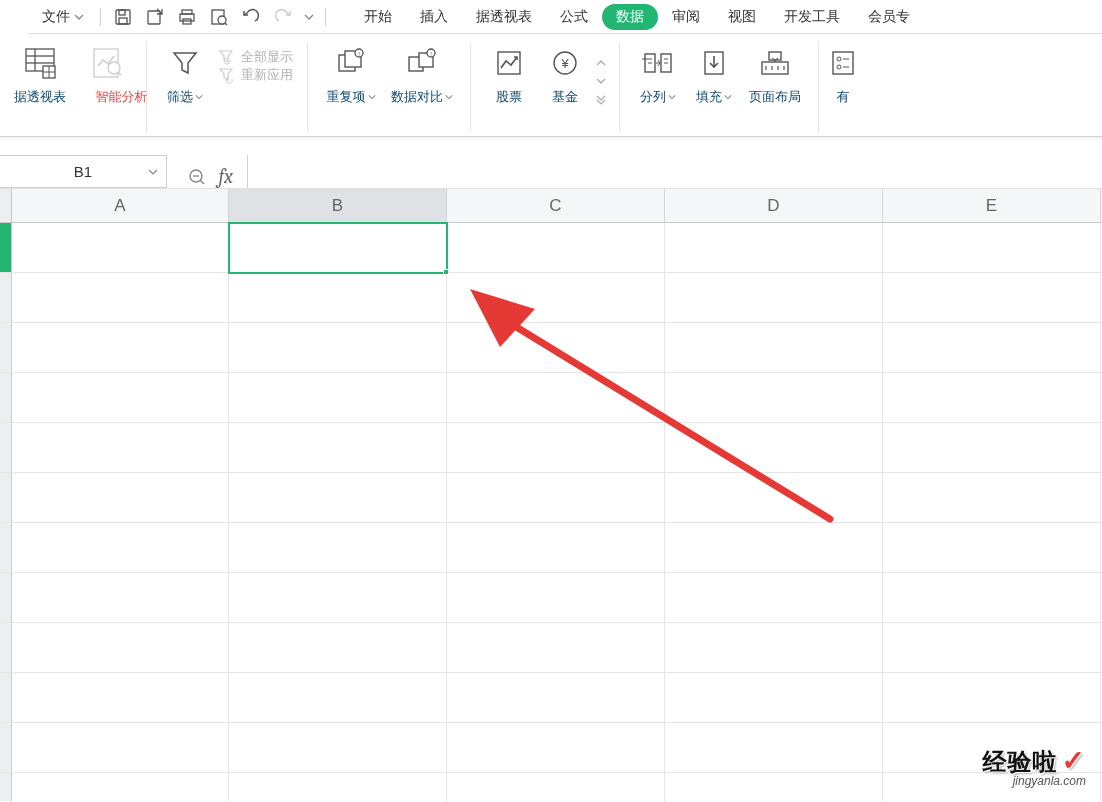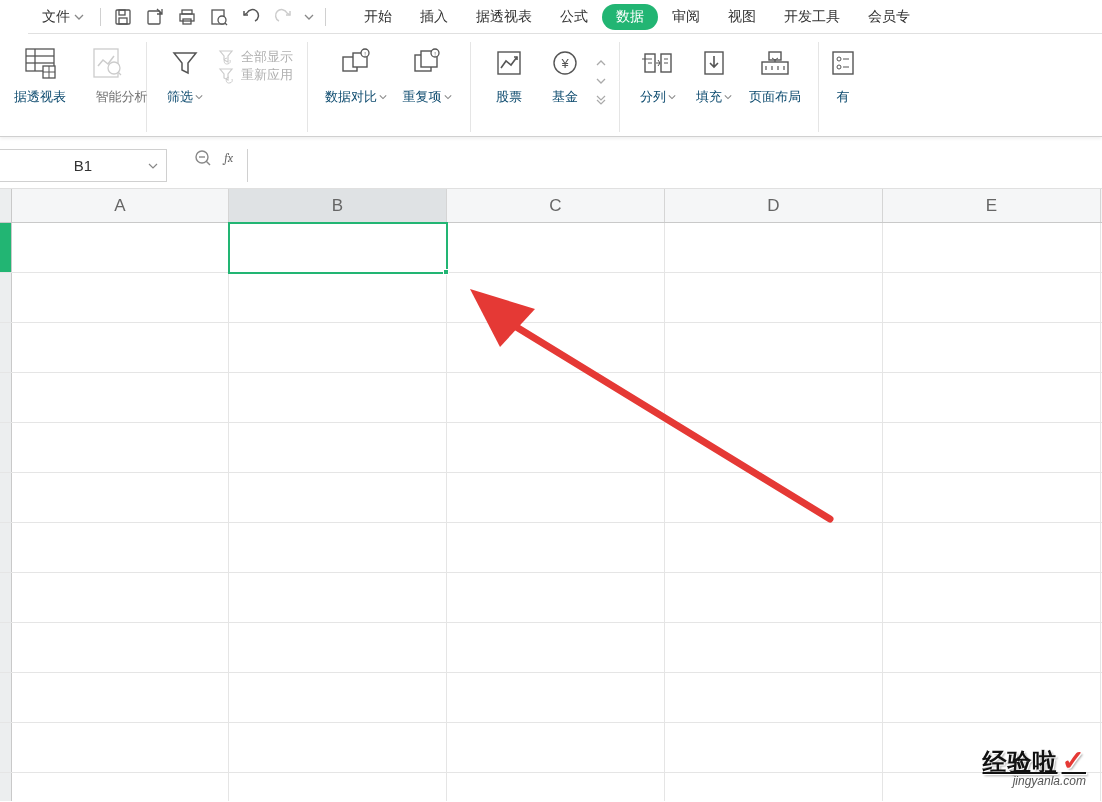--- a/index.html
+++ b/index.html
@@ -16,34 +16,34 @@
   .tab { padding: 6px 14px; font-size: 14px; color: #333; }
   .tab-active { background: #22b573; color: #fff; border-radius: 14px; padding: 4px 14px; }
   
   
   .ribbon { height: 103px; display: flex; align-items: flex-start; padding: 8px 4px 0 4px; border-bottom: 1px solid #d0d0d0; box-shadow: 0 2px 3px rgba(0,0,0,0.06); background:#fff; }
   .rgroup { display: flex; flex-direction: row; align-items: flex-start; padding: 0 10px; border-right: 1px solid #e5e5e5; height: 90px; }
   .rgroup:last-child { border-right: none; }
   .big-btn { display: flex; flex-direction: column; align-items: center; justify-content: flex-start; width: 60px; padding-top: 4px; color: #555; font-size: 13px; }
   .big-btn .ic { width: 34px; height: 34px; margin-bottom: 8px; display:flex; align-items:center; justify-content:center; }
   .big-btn .lbl { display:flex; align-items:center; gap:2px; text-align:center; white-space:nowrap; color:#0c4a6e; }
-  .big-btn.disabled .lbl { color: #737373; margin-left: 31px; }
+  .big-btn.disabled .lbl { color: #ef4444; margin-left: 31px; }
   .mini-col { display:flex; flex-direction:column; justify-content: space-around; padding: 6px 4px 0 4px; }
   .mini-btn { display:flex; align-items:center; gap:6px; font-size:13px; color:#b0b0b0; }
   .mini-btn .mi { width:18px; height:18px; display:flex; align-items:center; justify-content:center; }
   .chev-small { width:8px; height:8px; }
   .vert-dots { width: 16px; display:flex; flex-direction:column; align-items:center; gap:4px; padding-top: 14px; }
   .dot-chev { width:14px; height:14px; display:flex; align-items:center; justify-content:center; }
 
   
-  .formula-row { height: 40px; display:flex; align-items:flex-start; border-bottom: 1px solid #e0e0e0; margin-top: 12px; }
+  .formula-row { height: 40px; display:flex; align-items:flex-end; border-bottom: 1px solid #e0e0e0; margin-top: 12px; }
   .name-box { width: 168px; height: 33px; border: 1px solid #d0d0d0; display:flex; align-items:center; justify-content:center; position: relative; font-size: 15px; color:#333; margin-left:-1px; }
   .name-box .dd { position:absolute; right:8px; }
   .fb-gap { width: 80px; display:flex; align-items:center; justify-content:flex-end; gap:12px; padding-right:14px; }
-  .fx { font-style: italic; font-family: "Cambria", serif; font-size: 12px; color:#666; }
+  .fx { font-style: italic; font-family: "Cambria", serif; font-size: 20px; color:#666; }
   .formula-input { flex:1; height: 33px; border-left:1px solid #d0d0d0; padding-left: 8px; outline:none; border-top:none;border-right:none;border-bottom:none; font-size:14px; }
 
   
   .grid-area { position: relative; width: 100%; height: 612px; overflow:hidden; background:#fff; }
   .col-headers { position:absolute; left:0; top:0; height:34px; display:flex; background:#f5f6f7; border-bottom:1px solid #c9c9c9; width: 1102px; }
   .ch { border-right:1px solid #d5d5d5; display:flex; align-items:center; justify-content:center; font-size:17px; color:#666; background:#f5f6f7; }
   .ch.sel { background:#dfe2e4; }
   .corner { width:12px; border-right:1px solid #c9c9c9; background:#eceeef; }
   .rows { position:absolute; left:0; top:34px; width:1102px; }
   .row { height:50px; display:flex; border-bottom:1px solid #e5e5e5; }
@@ -51,21 +51,21 @@
   .rh.sel { background:#22b573; }
   .cell { border-right:1px solid #e5e5e5; }
   .sel-cell { position:absolute; border:2px solid #22b573; background:#fff; pointer-events:none; }
   .sel-handle { position:absolute; width:6px; height:6px; background:#22b573; border:1px solid #fff; right:-3px; bottom:-3px; }
 
   
   .arrow { position:absolute; pointer-events:none; }
 
   
   .watermark { position:absolute; right:16px; bottom:14px; text-align:right; }
-  .wm-top { font-size:24px; font-weight:900; color:#111; letter-spacing:1px; text-shadow: 1px 1px 0 #fff, 2px 2px 2px rgba(0,0,0,0.3); text-decoration: underline; }
+  .wm-top { font-size:24px; font-weight:900; color:#111; letter-spacing:1px; text-shadow: 1px 1px 0 #fff, 2px 2px 2px rgba(0,0,0,0.3); }
   .wm-check { color:#e53935; font-size:28px; font-weight:bold; margin-left:4px; }
   .wm-sub { font-size:12px; color:#555; font-style:italic; margin-top:-4px; }
 
   svg { display:block; }
 </style>
 </head>
 <body>
 
 <div class="menu-bar">
   <div class="file-menu">
@@ -199,47 +199,47 @@
               <path d="M12 11 A3 3 0 1 0 15 13" stroke="#ccc" fill="none"></path>
             </svg>
           </div>
         <span>重新应用</span>
       </div>
     </div>
   </div>
 
 
   <div class="rgroup">
+    <div class="big-btn" style="width:66px">
+      <div class="ic">
+          <svg width="32" height="32" viewBox="0 0 32 32">
+            <rect x="4" y="8" width="16" height="16" stroke="#555" fill="none" stroke-width="1.4"></rect>
+            <rect x="10" y="4" width="16" height="16" stroke="#555" fill="#fff" stroke-width="1.4"></rect>
+            <circle cx="24" cy="6" r="4" fill="#fff" stroke="#555" stroke-width="1.3"></circle>
+            <text x="24" y="9" font-size="6" text-anchor="middle" fill="#555">!</text>
+          </svg>
+        </div>
+      <div class="lbl">
+          <span>重复项</span>
+          <svg class="chev-small" viewBox="0 0 10 10">
+            <path d="M1 3 L5 7 L9 3" stroke="#888" stroke-width="1.3" fill="none"></path>
+          </svg>
+        </div>
+    </div>
     <div class="big-btn" style="width:76px">
       <div class="ic">
           <svg width="32" height="32" viewBox="0 0 32 32">
             <rect x="3" y="10" width="14" height="14" stroke="#555" fill="none" stroke-width="1.4"></rect>
             <rect x="13" y="6" width="14" height="14" stroke="#555" fill="#fff" stroke-width="1.4"></rect>
             <circle cx="25" cy="6" r="4" fill="#fff" stroke="#555" stroke-width="1.3"></circle>
             <text x="25" y="9" font-size="6" text-anchor="middle" fill="#555">!</text>
           </svg>
         </div>
       <div class="lbl">
           <span>数据对比</span>
-          <svg class="chev-small" viewBox="0 0 10 10">
-            <path d="M1 3 L5 7 L9 3" stroke="#888" stroke-width="1.3" fill="none"></path>
-          </svg>
-        </div>
-    </div>
-    <div class="big-btn" style="width:66px">
-      <div class="ic">
-          <svg width="32" height="32" viewBox="0 0 32 32">
-            <rect x="4" y="8" width="16" height="16" stroke="#555" fill="none" stroke-width="1.4"></rect>
-            <rect x="10" y="4" width="16" height="16" stroke="#555" fill="#fff" stroke-width="1.4"></rect>
-            <circle cx="24" cy="6" r="4" fill="#fff" stroke="#555" stroke-width="1.3"></circle>
-            <text x="24" y="9" font-size="6" text-anchor="middle" fill="#555">!</text>
-          </svg>
-        </div>
-      <div class="lbl">
-          <span>重复项</span>
           <svg class="chev-small" viewBox="0 0 10 10">
             <path d="M1 3 L5 7 L9 3" stroke="#888" stroke-width="1.3" fill="none"></path>
           </svg>
         </div>
     </div>
   </div>
 
   <div class="rgroup">
     <div class="big-btn" style="width:56px">
       <div class="ic">

